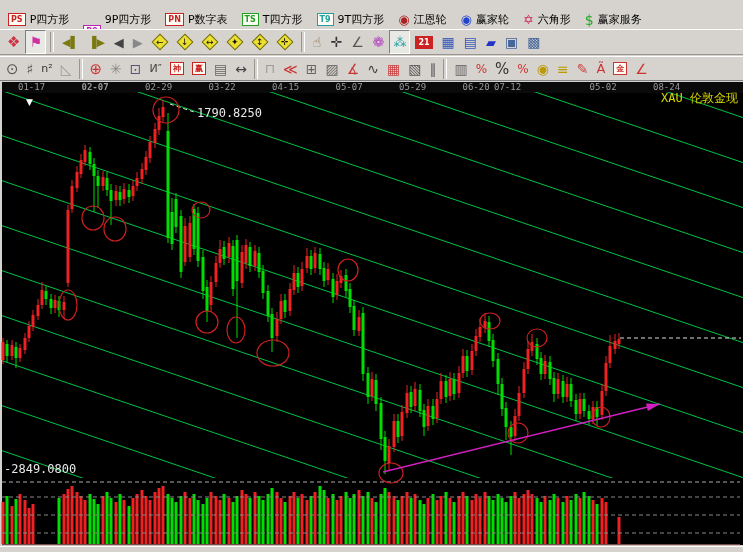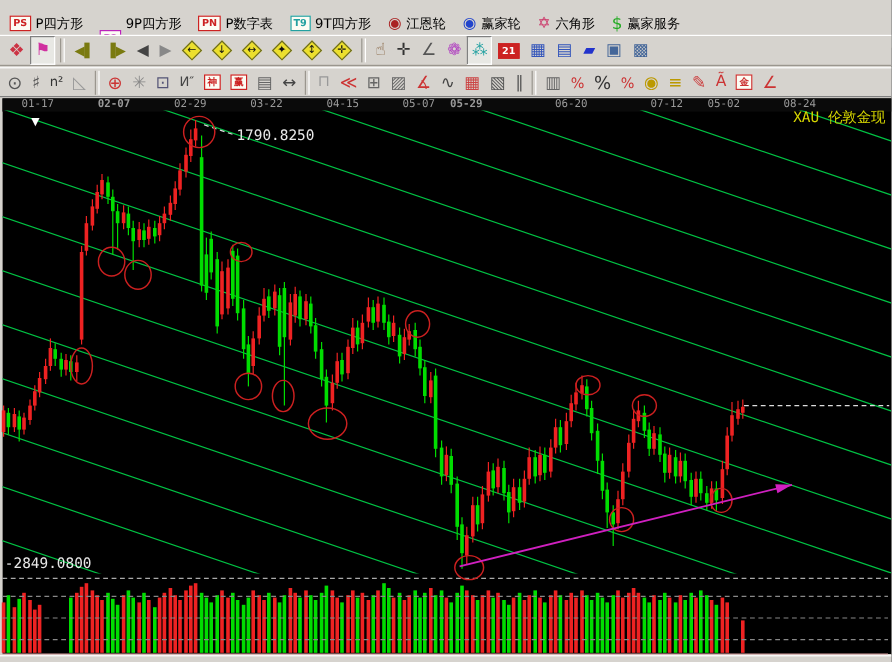--- a/index.html
+++ b/index.html
@@ -54,20 +54,24 @@
       </span>
       <span class="tbtn">
         <span class="chip" style="border: 1px solid rgb(187, 34, 187); color: rgb(187, 34, 187); margin-top: 24px;">P9</span>
         <span class="lbl">9P四方形</span>
       </span>
       <span class="tbtn">
         <span class="chip" style="border: 1px solid rgb(204, 34, 34); color: rgb(204, 34, 34);">PN</span>
         <span class="lbl">P数字表</span>
       </span>
       <span class="tbtn">
+        <span class="chip" style="border: 1px solid rgb(34, 160, 34); color: rgb(34, 160, 34);">TS</span>
+        <span class="lbl">T四方形</span>
+      </span>
+      <span class="tbtn">
         <span class="chip" style="border: 1px solid rgb(34, 160, 160); color: rgb(34, 160, 160);">T9</span>
         <span class="lbl">9T四方形</span>
       </span>
       <span class="tbtn">
         <span class="g" style="color: rgb(170, 34, 34); font-size: 13px;">◉</span>
         <span class="lbl">江恩轮</span>
       </span>
       <span class="tbtn">
         <span class="g" style="color: rgb(34, 68, 204); font-size: 13px;">◉</span>
         <span class="lbl">赢家轮</span>
@@ -267,23 +271,23 @@
 
   <div id="chart-bg"></div>
   <div id="left-edge"></div>
   <div id="date-axis">
       <span style="left: 16px;">01-17</span>
       <span style="left: 79.5px; font-weight: bold;">02-07</span>
       <span style="left: 143px;">02-29</span>
       <span style="left: 206.5px;">03-22</span>
       <span style="left: 270px;">04-15</span>
       <span style="left: 333.5px;">05-07</span>
-      <span style="left: 373px; font-weight: bold;">05-29</span>
+      <span style="left: 397px;">05-29</span>
       <span style="left: 460.5px;">06-20</span>
-      <span style="left: 540px;">07-12</span>
+      <span style="left: 492px;">07-12</span>
       <span style="left: 587.5px;">05-02</span>
       <span style="left: 651px;">08-24</span>
     </div>
   <svg id="chart-svg" width="743" height="552">
       <defs>
         <clipPath id="plotclip">
           <rect x="2" y="92" width="741" height="386"></rect>
         </clipPath>
       </defs>
       <g clip-path="url(#plotclip)">

